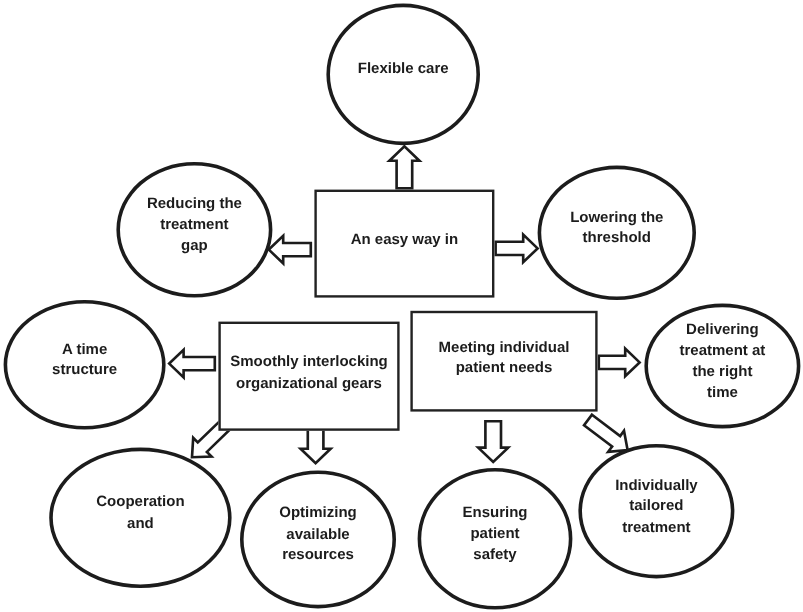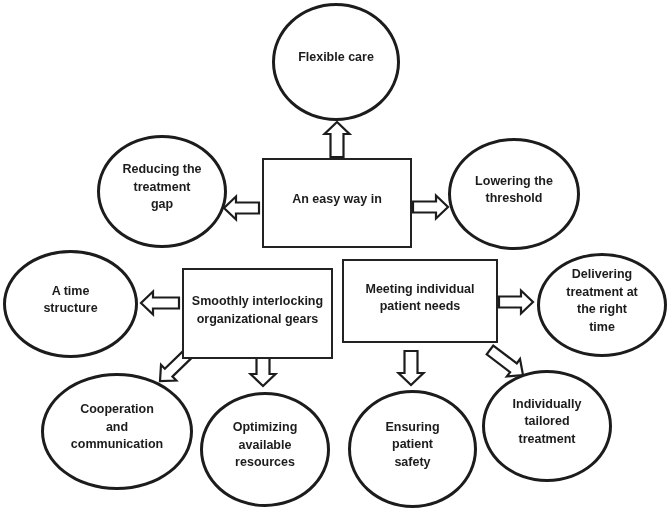--- a/index.html
+++ b/index.html
@@ -117,21 +117,20 @@
       <div>treatment at</div>
       <div>the right</div>
       <div>time</div>
     </div>
   </div>
 
   <div class="node ellipse" style="left:41px;top:373px;width:152px;height:117px">
     <div class="label">
       <div>Cooperation</div>
       <div>and</div>
-      <div>communication</div>
     </div>
   </div>
 
   <div class="node ellipse" style="left:200px;top:392px;width:130px;height:115px">
     <div class="label">
       <div>Optimizing</div>
       <div>available</div>
       <div>resources</div>
     </div>
   </div>

